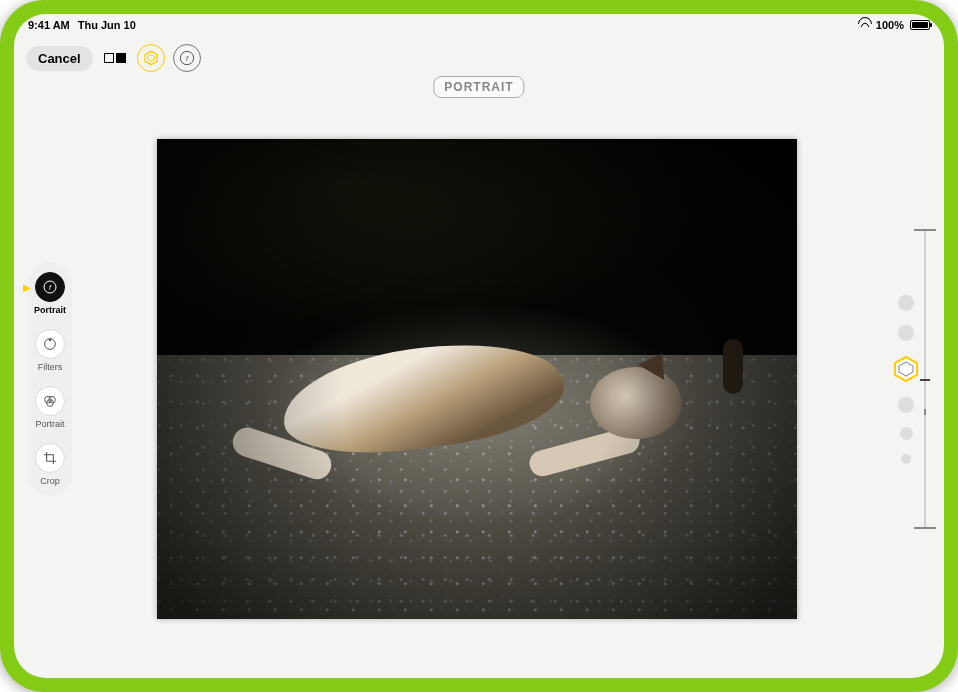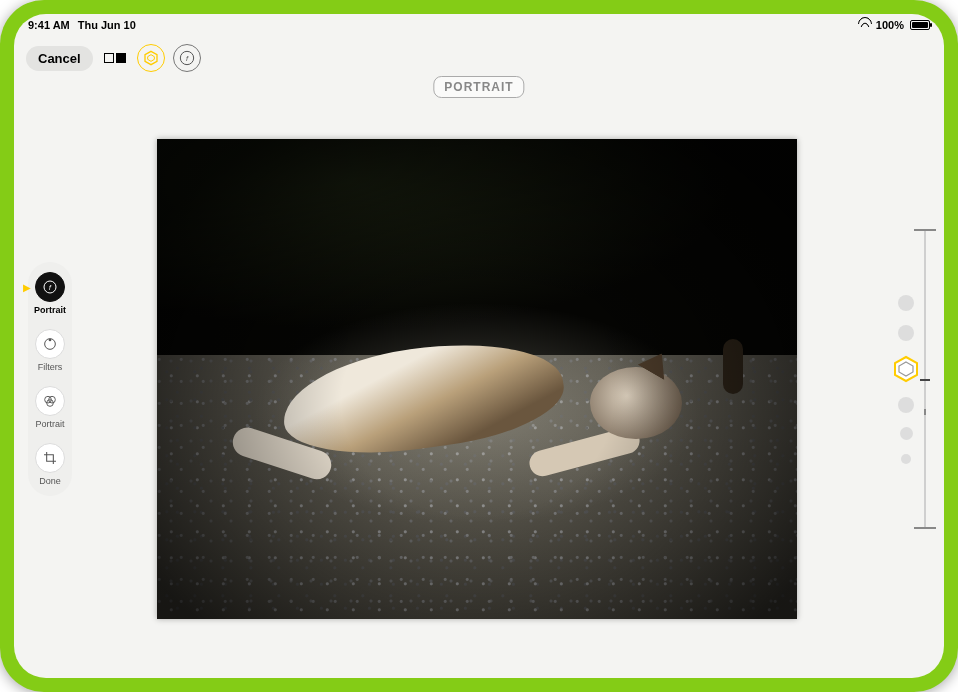--- a/index.html
+++ b/index.html
@@ -161,21 +161,21 @@
                   </svg>
                 </div>
            <span class="lbl">Portrait</span>
          </div>
          <div class="tool">
            <div class="circ">
                   <svg viewBox="0 0 24 24">
                     <path d="M7 3v14h14M3 7h14v14" fill="none" stroke="#555" stroke-width="1.6"></path>
                   </svg>
                 </div>
-           <span class="lbl">Done</span>
+           <span class="lbl">Crop</span>
          </div>
        </div>
      </div>
 
      <div class="canvas">
        <div class="photo">
          <div class="dark-top"></div>
          <div class="gravel"></div>
          <div class="spot"></div>
          <div class="cat">

